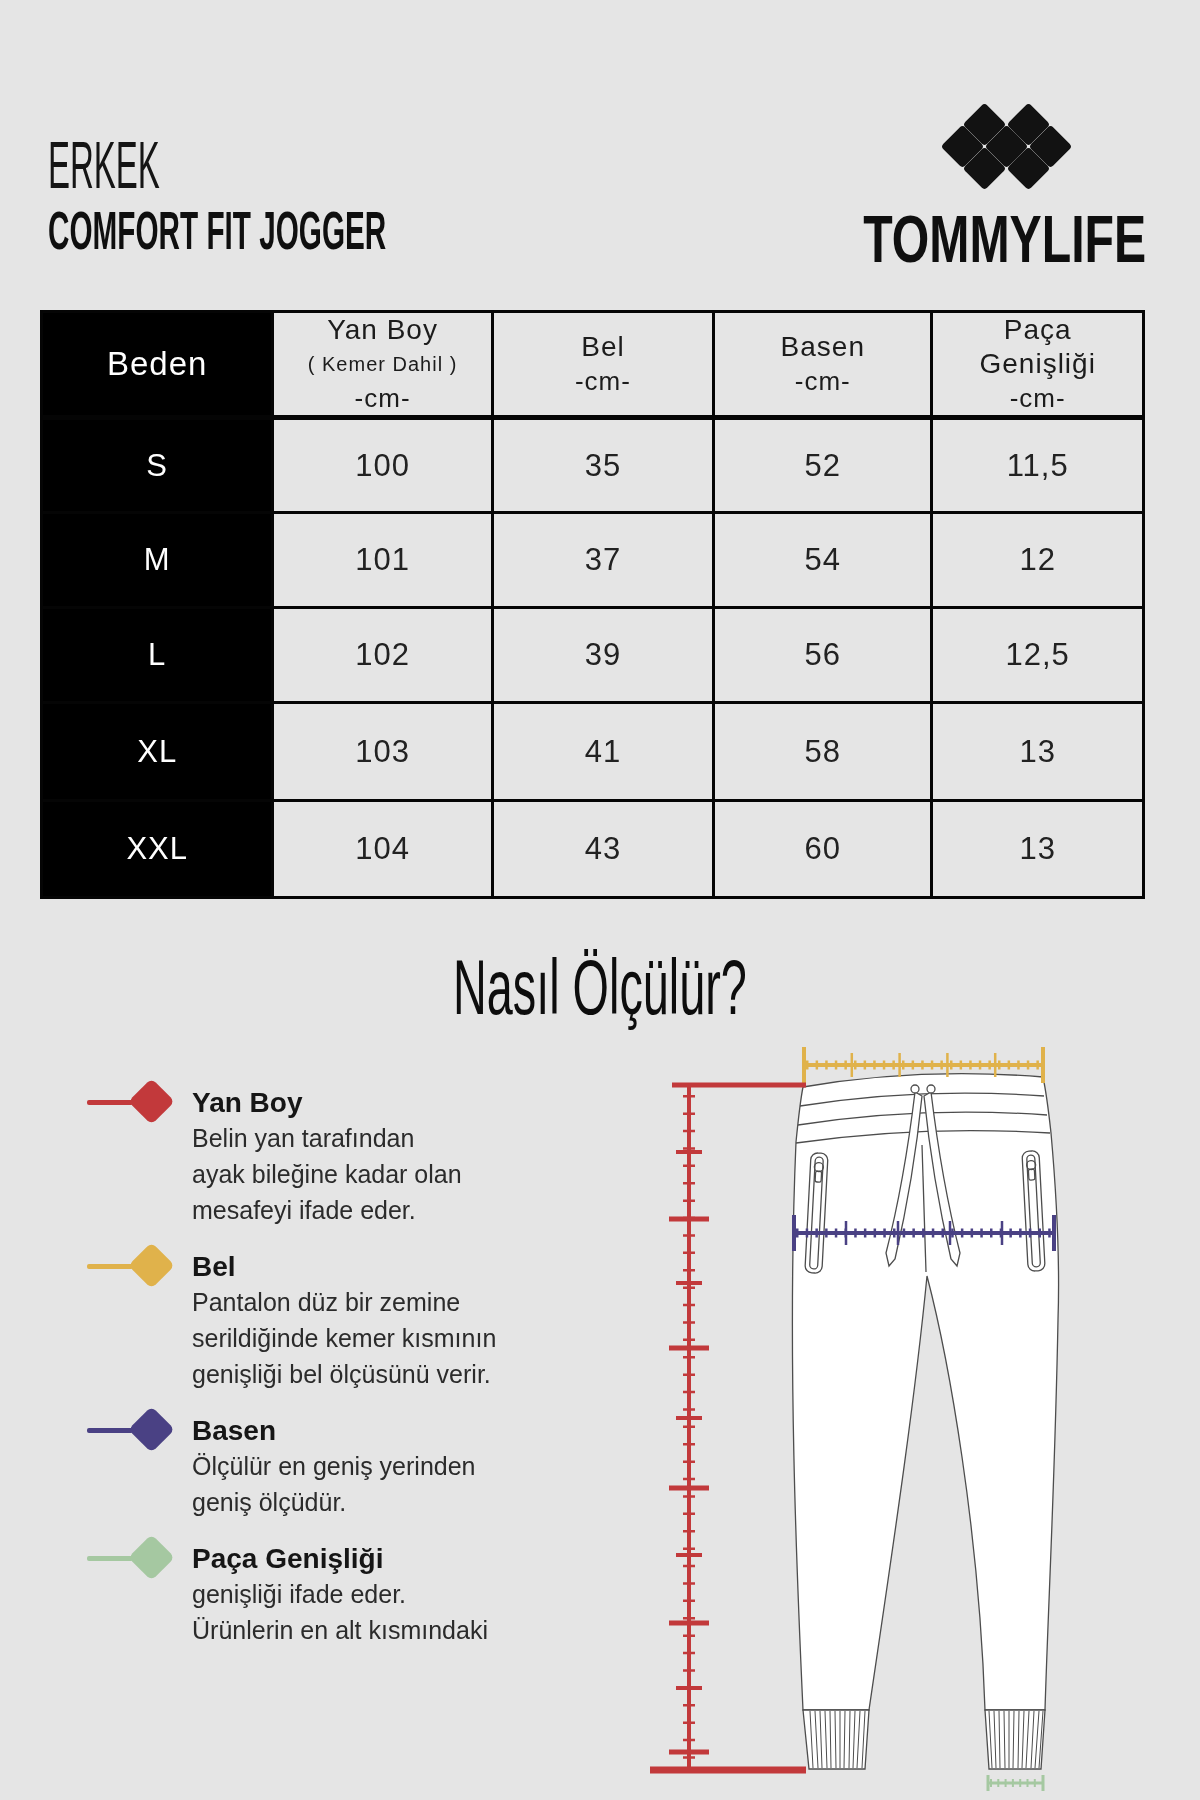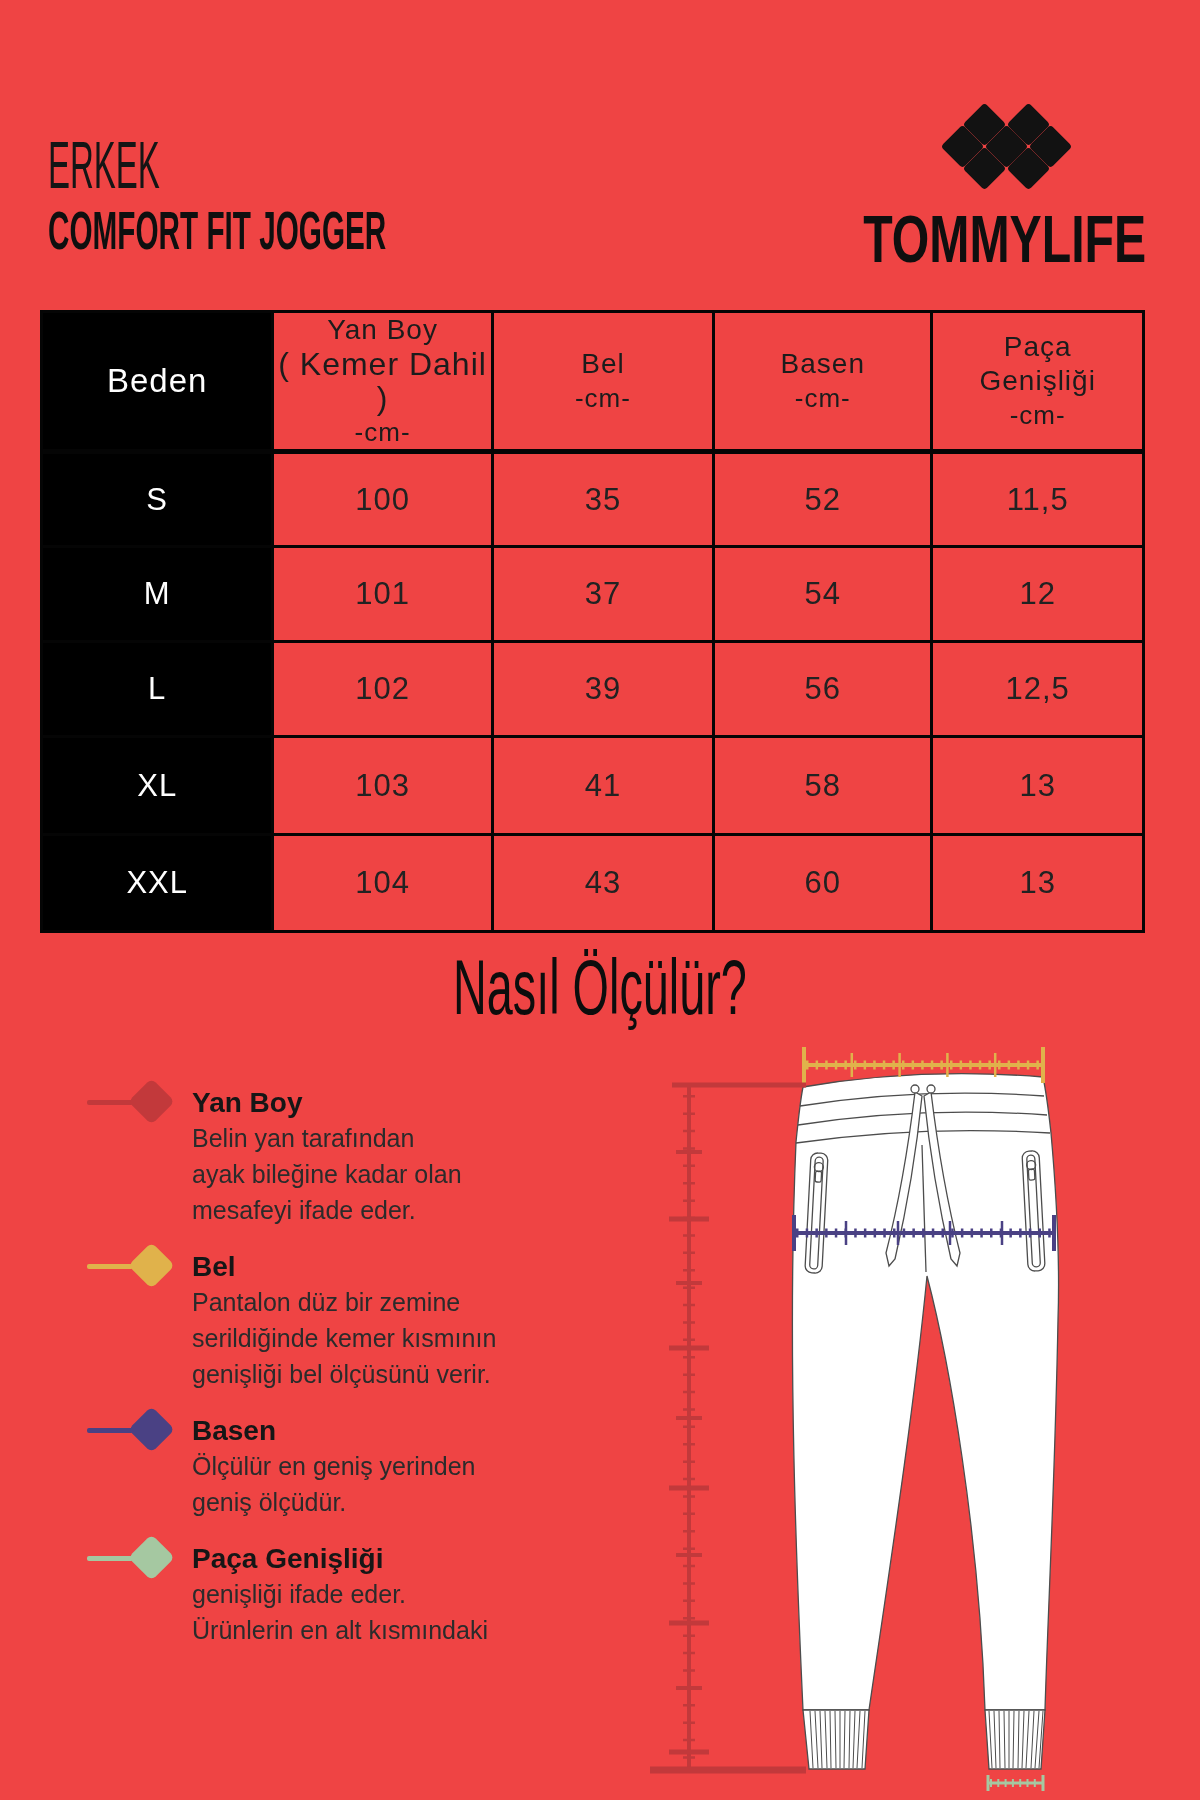--- a/index.html
+++ b/index.html
@@ -1,16 +1,16 @@
 <!DOCTYPE html>
 <html><head>
 <meta charset="utf-8">
 <style>
   html,body{margin:0;padding:0;background:#fff;}
-  .page{position:relative;width:1200px;height:1800px;background:#ef4444;overflow:hidden;
+  .page{position:relative;width:1200px;height:1800px;background:#e5e5e5;overflow:hidden;
         font-family:"Liberation Sans",sans-serif;color:#1a1a1a;}
 
   
   .category{position:absolute;left:48px;top:132px;font-size:66px;line-height:1;font-weight:400;
             color:#151515;white-space:nowrap;}
   .category .cond{display:inline-block;transform:scaleX(.5);transform-origin:left center;}
   .product-title{position:absolute;left:48px;top:203px;font-size:54px;line-height:1;font-weight:700;
             color:#0f0f0f;white-space:nowrap;}
   .product-title .cond{display:inline-block;transform:scaleX(.55);transform-origin:left center;}
 
@@ -79,21 +79,21 @@
         <col style="width:19.9%">
         <col style="width:20.1%">
         <col style="width:19.8%">
         <col style="width:19.2%">
       </colgroup>
     <thead>
       <tr style="height:98px">
         <th class="corner">Beden</th>
         <th class="head-cell">
           <div>Yan Boy</div>
-          <div style="font-size:32px">( Kemer Dahil )</div>
+          <div style="font-size:20px">( Kemer Dahil )</div>
           <div style="font-size:26px">-cm-</div>
         </th>
         <th class="head-cell">
           <div>Bel</div>
           <div style="font-size:26px">-cm-</div>
         </th>
         <th class="head-cell">
           <div>Basen</div>
           <div style="font-size:26px">-cm-</div>
         </th>

